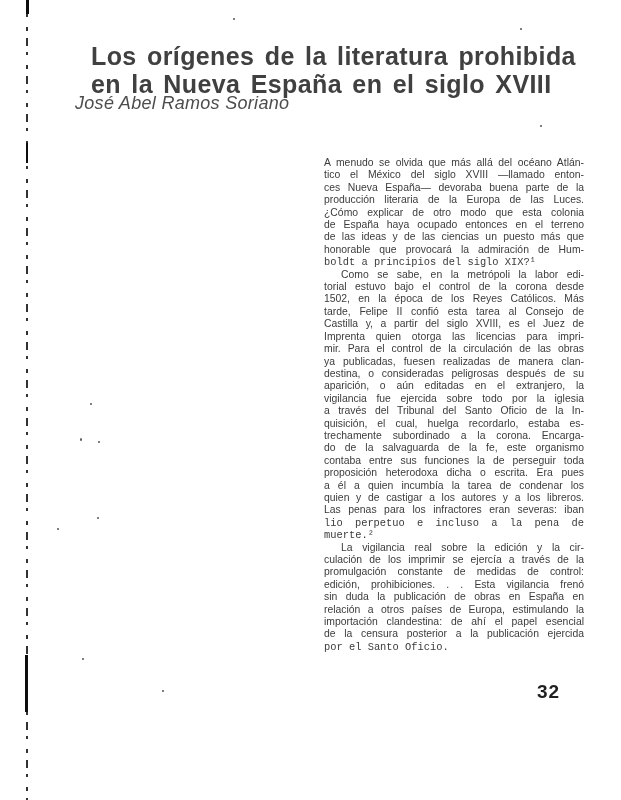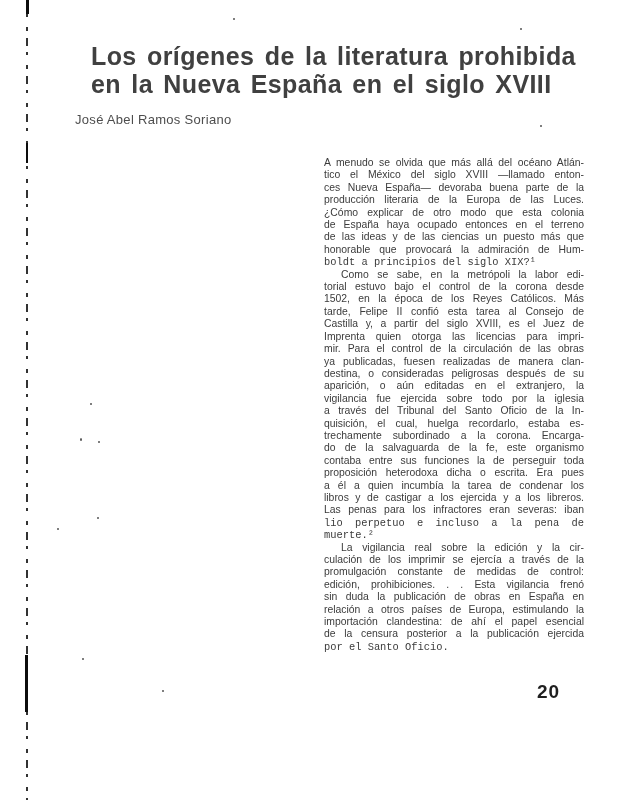--- a/index.html
+++ b/index.html
@@ -48,25 +48,26 @@
     font-weight: bold;
     letter-spacing: 0.4px;
     word-spacing: 3px;
     color: #404040;
     filter: blur(0.25px);
     margin-left: 16px;
   }
   .author {
     position: absolute;
     left: 75px;
-    top: 112px;
-    font-size: 13px;
+    top: 93px;
+    font-size: 18px;
     color: #4d4d4d;
     letter-spacing: 0.3px;
     filter: blur(0.3px);
+    font-style: italic;
   }
   .body-col {
     position: absolute;
     left: 324px;
     top: 157px;
     width: 260px;
     font-size: 10.4px;
     line-height: 12.4px;
     color: #3b3b3b;
     filter: blur(0.22px);
@@ -137,38 +138,38 @@
         <div class="line">destina, o consideradas peligrosas después de su</div>
         <div class="line">aparición, o aún editadas en el extranjero, la</div>
         <div class="line">vigilancia fue ejercida sobre todo por la iglesia</div>
         <div class="line">a través del Tribunal del Santo Oficio de la In-</div>
         <div class="line">quisición, el cual, huelga recordarlo, estaba es-</div>
         <div class="line">trechamente subordinado a la corona. Encarga-</div>
         <div class="line">do de la salvaguarda de la fe, este organismo</div>
         <div class="line">contaba entre sus funciones la de perseguir toda</div>
         <div class="line">proposición heterodoxa dicha o escrita. Era pues</div>
         <div class="line">a él a quien incumbía la tarea de condenar los</div>
-        <div class="line">libros y de castigar a los ejercida y a los libreros.</div>
+        <div class="line">quien y de castigar a los autores y a los libreros.</div>
         <div class="line">Las penas para los infractores eran severas: iban</div>
         <div class="line last">lio perpetuo e incluso a la pena de muerte.²</div>
       </div>
       <div class="para indent">
         <div class="line first">La vigilancia real sobre la edición y la cir-</div>
         <div class="line">culación de los imprimir se ejercía a través de la</div>
         <div class="line">promulgación constante de medidas de control:</div>
         <div class="line">edición, prohibiciones. . . Esta vigilancia frenó</div>
         <div class="line">sin duda la publicación de obras en España en</div>
         <div class="line">relación a otros países de Europa, estimulando la</div>
         <div class="line">importación clandestina: de ahí el papel esencial</div>
         <div class="line">de la censura posterior a la publicación ejercida</div>
         <div class="line last">por el Santo Oficio.</div>
       </div>
     </div>
 
-  <div class="page-number">20</div>
+  <div class="page-number">32</div>
 
   <div class="speck" style="left:233px; top:18px;  width:2px; height:2px;"></div>
   <div class="speck" style="left:520px; top:28px;  width:2px; height:2px;"></div>
   <div class="speck" style="left:540px; top:125px; width:2px; height:2px;"></div>
   <div class="speck" style="left:90px;  top:403px; width:2px; height:2px;"></div>
   <div class="speck" style="left:80px;  top:438px; width:2px; height:3px;"></div>
   <div class="speck" style="left:98px;  top:441px; width:2px; height:2px;"></div>
   <div class="speck" style="left:97px;  top:517px; width:2px; height:2px;"></div>
   <div class="speck" style="left:57px;  top:528px; width:2px; height:2px;"></div>
   <div class="speck" style="left:82px;  top:658px; width:2px; height:2px;"></div>

